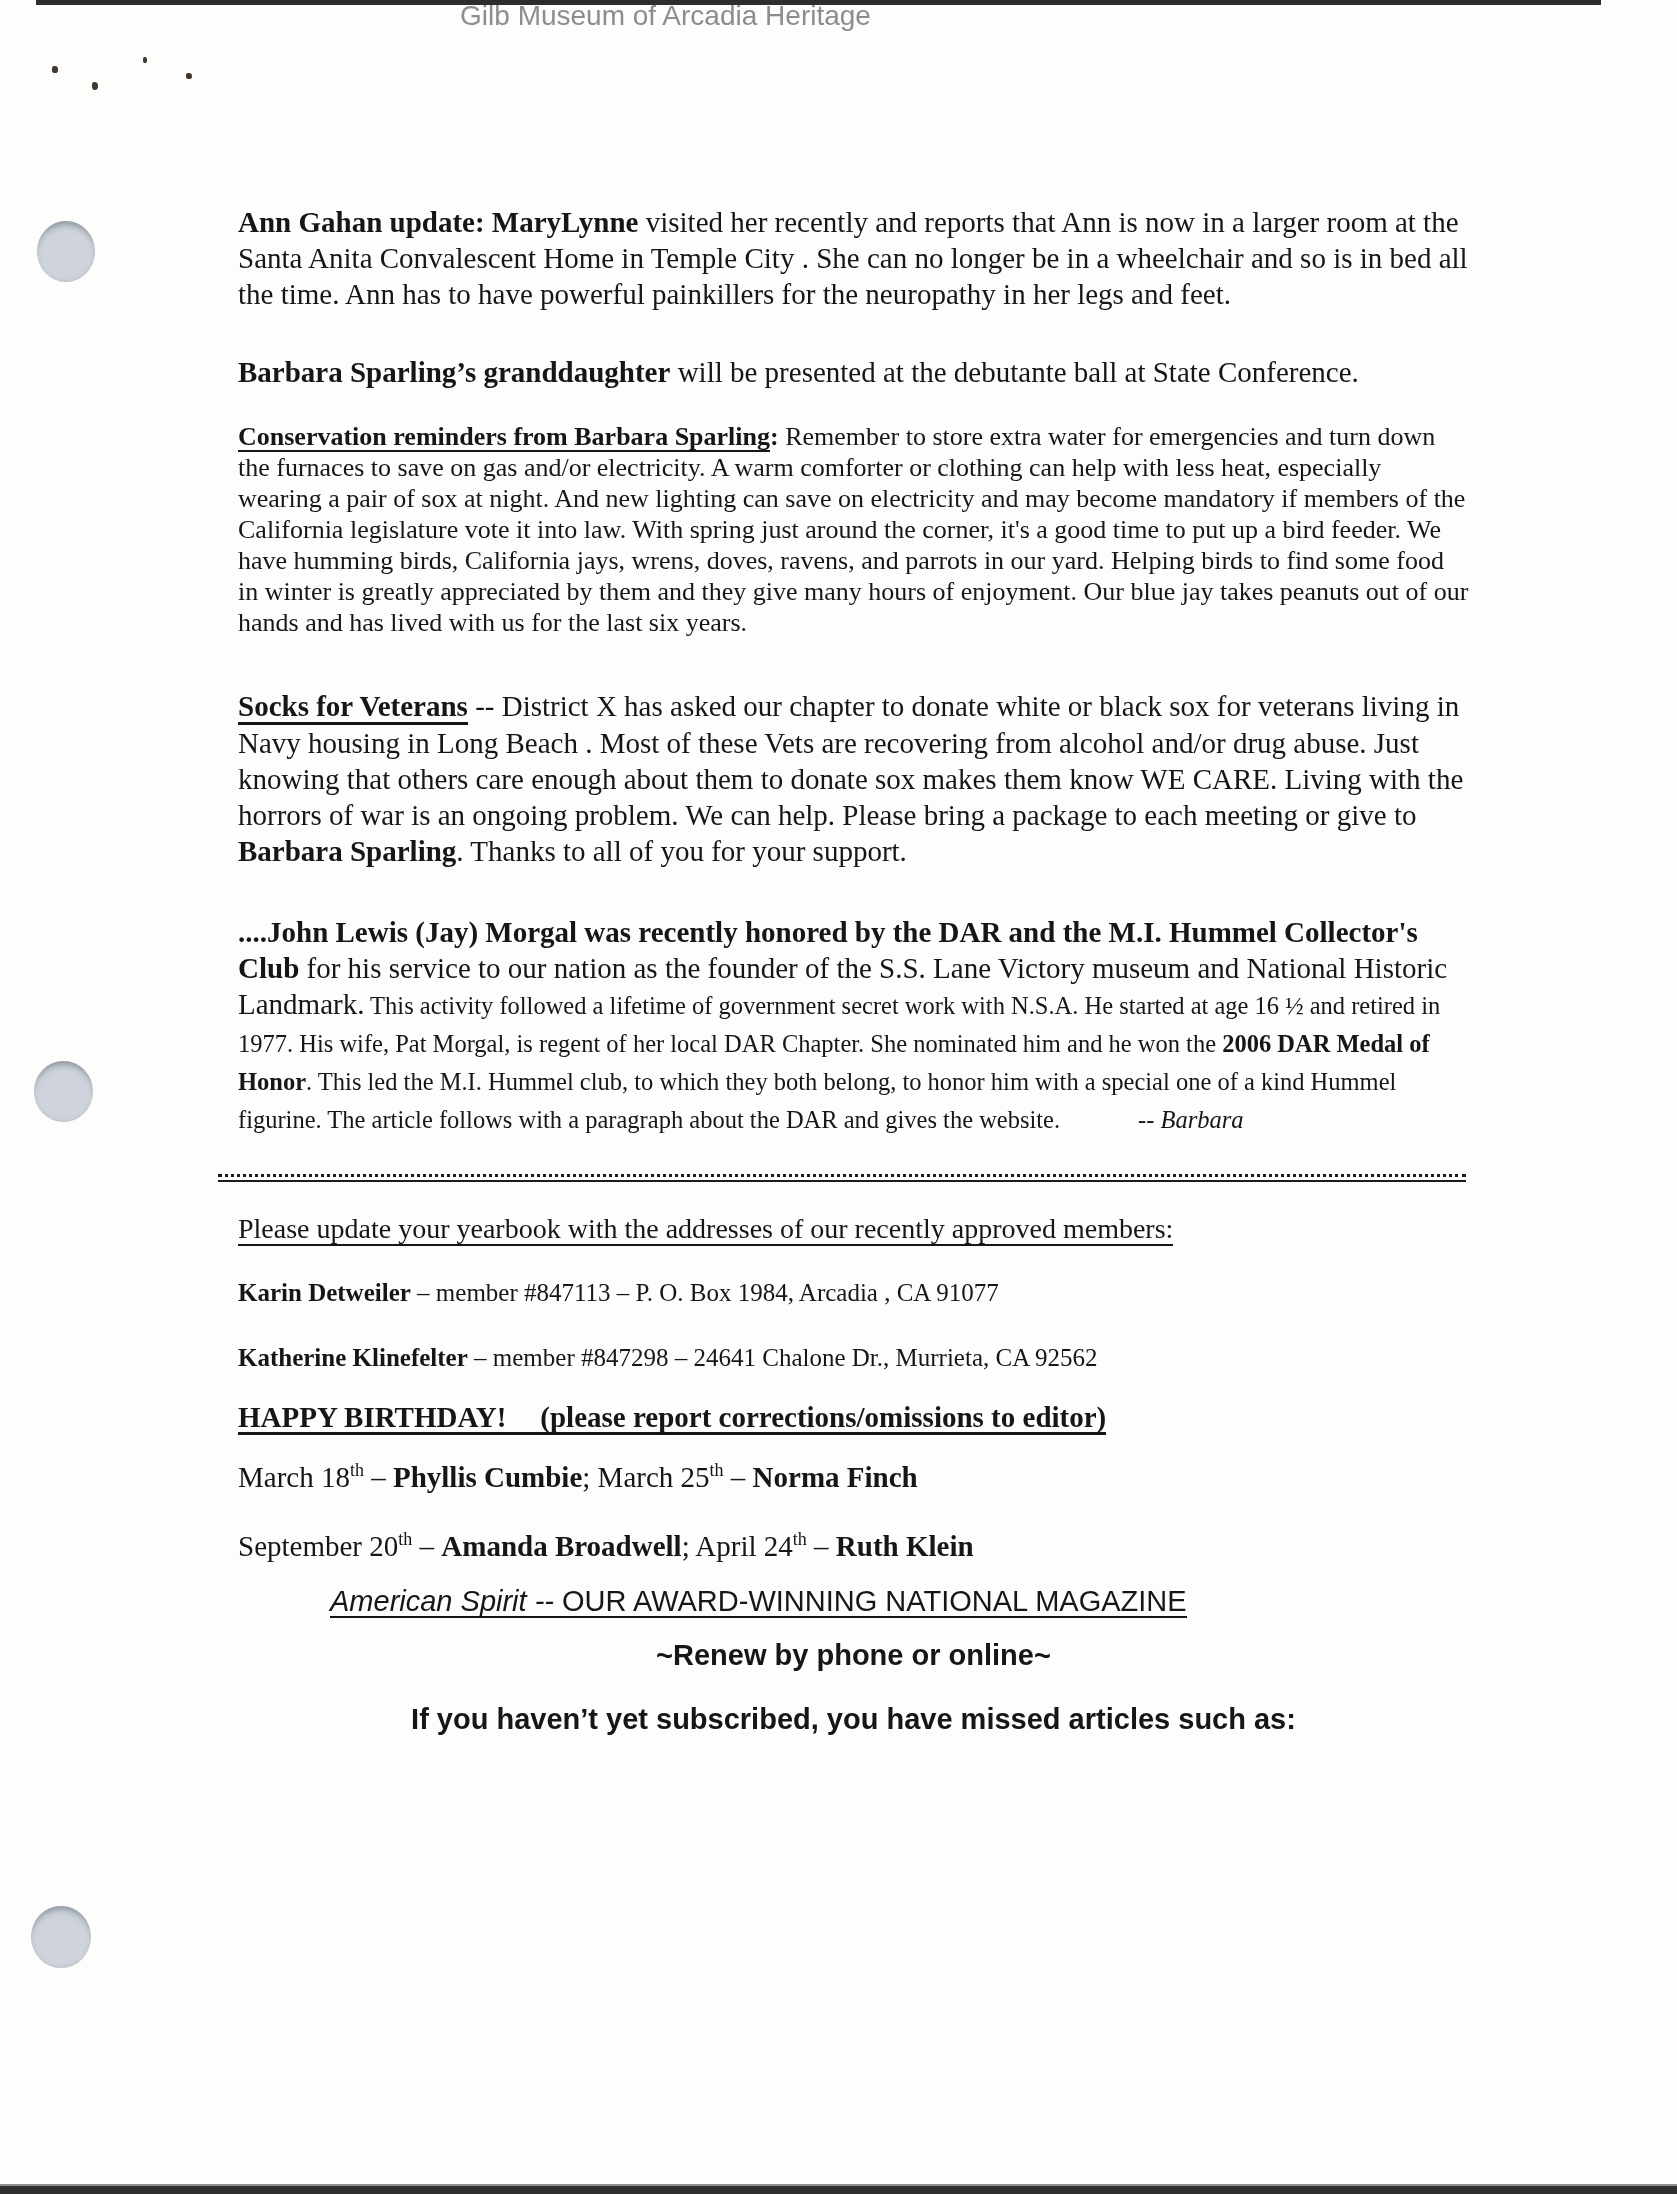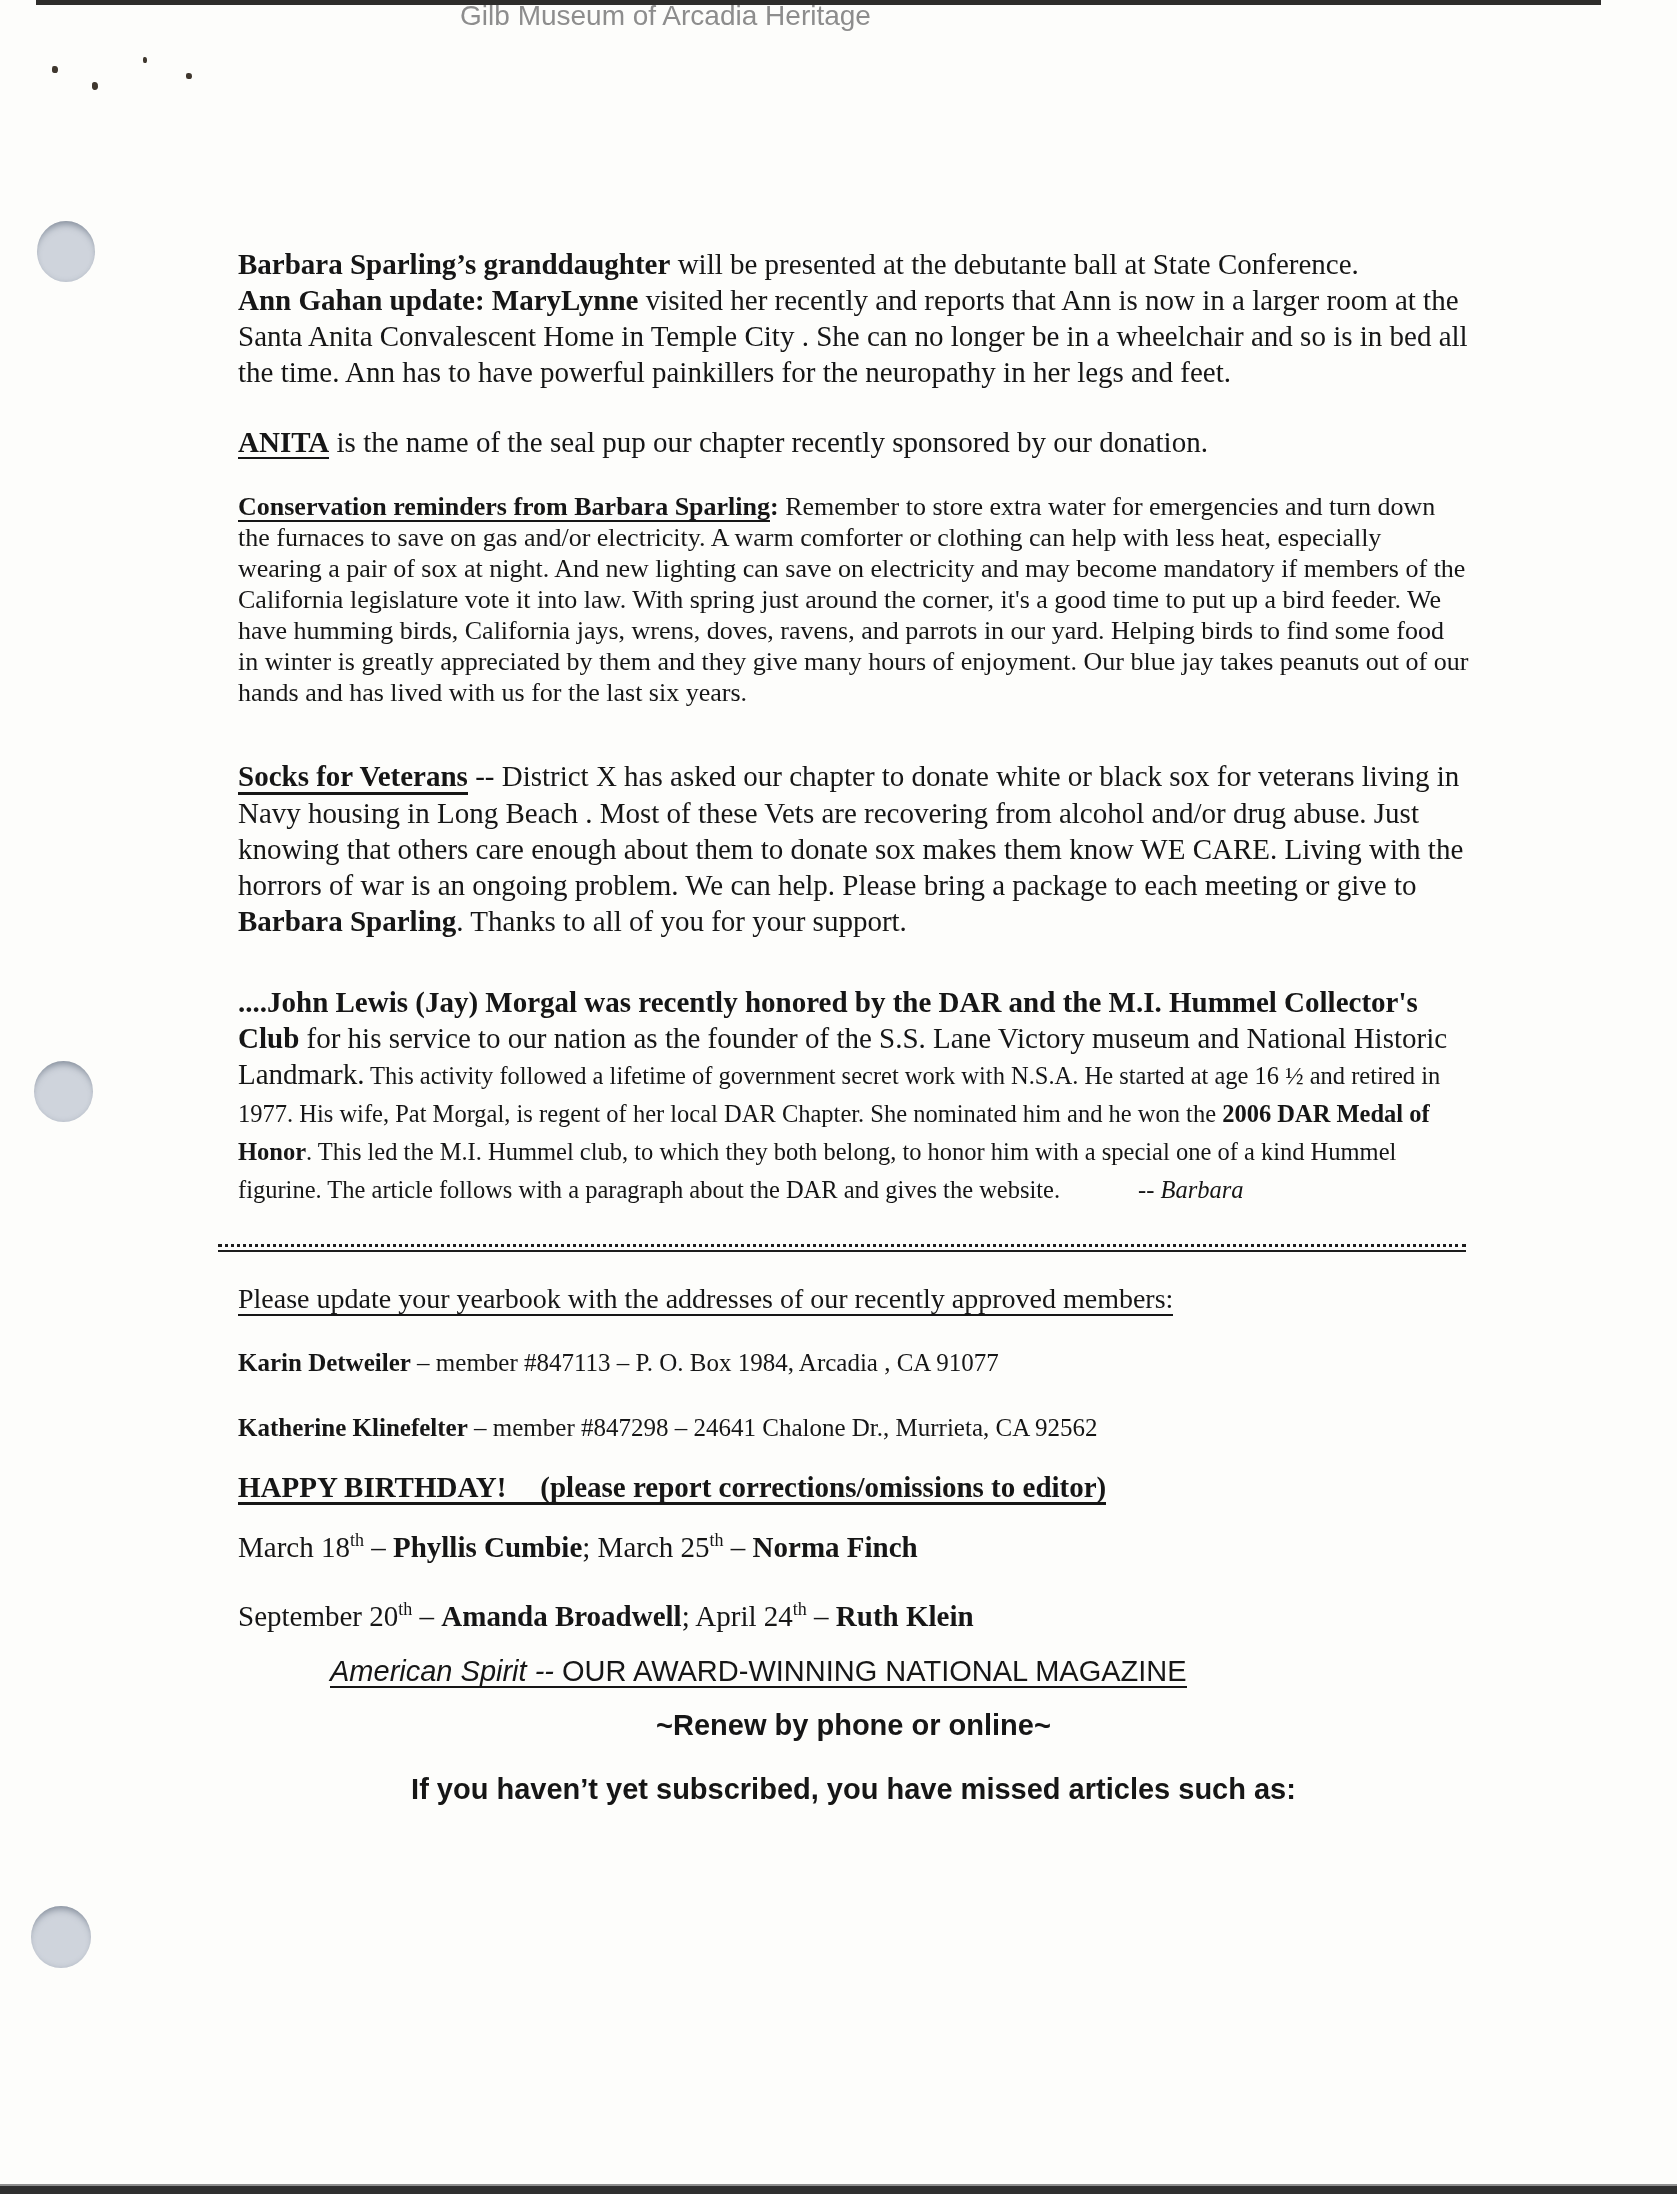--- a/index.html
+++ b/index.html
@@ -79,25 +79,24 @@
 <div class="speck" style="left:92px; top:82px; width:6.3px; height:7.7px;"></div>
 <div class="speck" style="left:143px; top:57px; width:4.2px; height:6.3px;"></div>
 <div class="speck" style="left:186px; top:73px; width:6.3px; height:6.3px;"></div>
 
 <div class="hole" style="left:37px; top:221px; width:58px; height:61px;"></div>
 <div class="hole" style="left:34px; top:1061px; width:59px; height:61px;"></div>
 <div class="hole" style="left:31px; top:1906px; width:60px; height:62px;"></div>
 
 <div class="content">
 
+  <p class="body"><span class="b">Ann Gahan update:  MaryLynne</span><span> visited her recently and reports that Ann is now in a larger room at the Santa Anita Convalescent Home in Temple City .  She can no longer be in a wheelchair and so is in bed all the time.  Ann has to have powerful painkillers for the neuropathy in her legs and feet.</span></p>
+
   <p class="body" style="margin-top:42px;"><span class="b">Barbara Sparling’s granddaughter</span><span> will be presented at the debutante ball at State Conference.</span></p>
 
-  <p class="body"><span class="b">Ann Gahan update:  MaryLynne</span><span> visited her recently and reports that Ann is now in a larger room at the Santa Anita Convalescent Home in Temple City .  She can no longer be in a wheelchair and so is in bed all the time.  Ann has to have powerful painkillers for the neuropathy in her legs and feet.</span></p>
-
-  <p class="body" style="margin-top:34px;"><span class="b u-med">ANITA</span><span> is the name of the seal pup our chapter recently sponsored by our donation.</span></p>
 
   <p class="small" style="margin-top:31px;"><span class="b u-med">Conservation reminders from Barbara Sparling</span><span class="b">:</span><span>  Remember to store extra water for emergencies and turn down the furnaces to save on gas and/or electricity.  A warm comforter or clothing can help with less heat, especially wearing a pair of sox at night.  And new lighting can save on electricity and may become mandatory if members of the California legislature vote it into law.  With spring just around the corner, it's a good time to put up a bird feeder.  We have humming birds, California jays, wrens, doves, ravens, and parrots in our yard.  Helping birds to find some food in winter is greatly appreciated by them and they give many hours of enjoyment.  Our blue jay takes peanuts out of our hands and has lived with us for the last six years.</span></p>
 
   <p class="body" style="margin-top:50px;"><span class="b u-thick">Socks for Veterans</span><span> -- District X has asked our chapter to donate white or black sox for veterans living in Navy housing in Long Beach .  Most of these Vets are recovering from alcohol and/or drug abuse.  Just knowing that others care enough about them to donate sox makes them know WE CARE.  Living with the horrors of war is an ongoing problem.  We can help.  Please bring a package to each meeting or give to </span><span class="b">Barbara Sparling</span><span>.  Thanks to all of you for your support.</span></p>
 
   <p class="mixed" style="margin-top:45px;"><span class="b">....John Lewis (Jay) Morgal was recently honored by the DAR and the M.I. Hummel Collector's Club</span><span> for his service to our nation as the founder of the S.S. Lane Victory museum and National Historic Landmark.</span><span class="run-sm">  This activity followed a lifetime of government secret work with N.S.A.  He started at age 16 ½ and retired in 1977.  His wife, Pat Morgal, is regent of her local DAR Chapter.  She nominated him and he won the </span><span class="run-sm b">2006 DAR Medal of Honor</span><span class="run-sm">.  This led the M.I. Hummel club, to which they both belong, to honor him with a special one of a kind Hummel figurine.  The article follows with a paragraph about the DAR and gives the website.</span><span class="run-sm sig">-- Barbara</span></p>
 
   <div class="separator"></div>
 
   <p class="update-heading"><span class="u-med">Please update your yearbook with the addresses of our recently approved members:</span></p>

